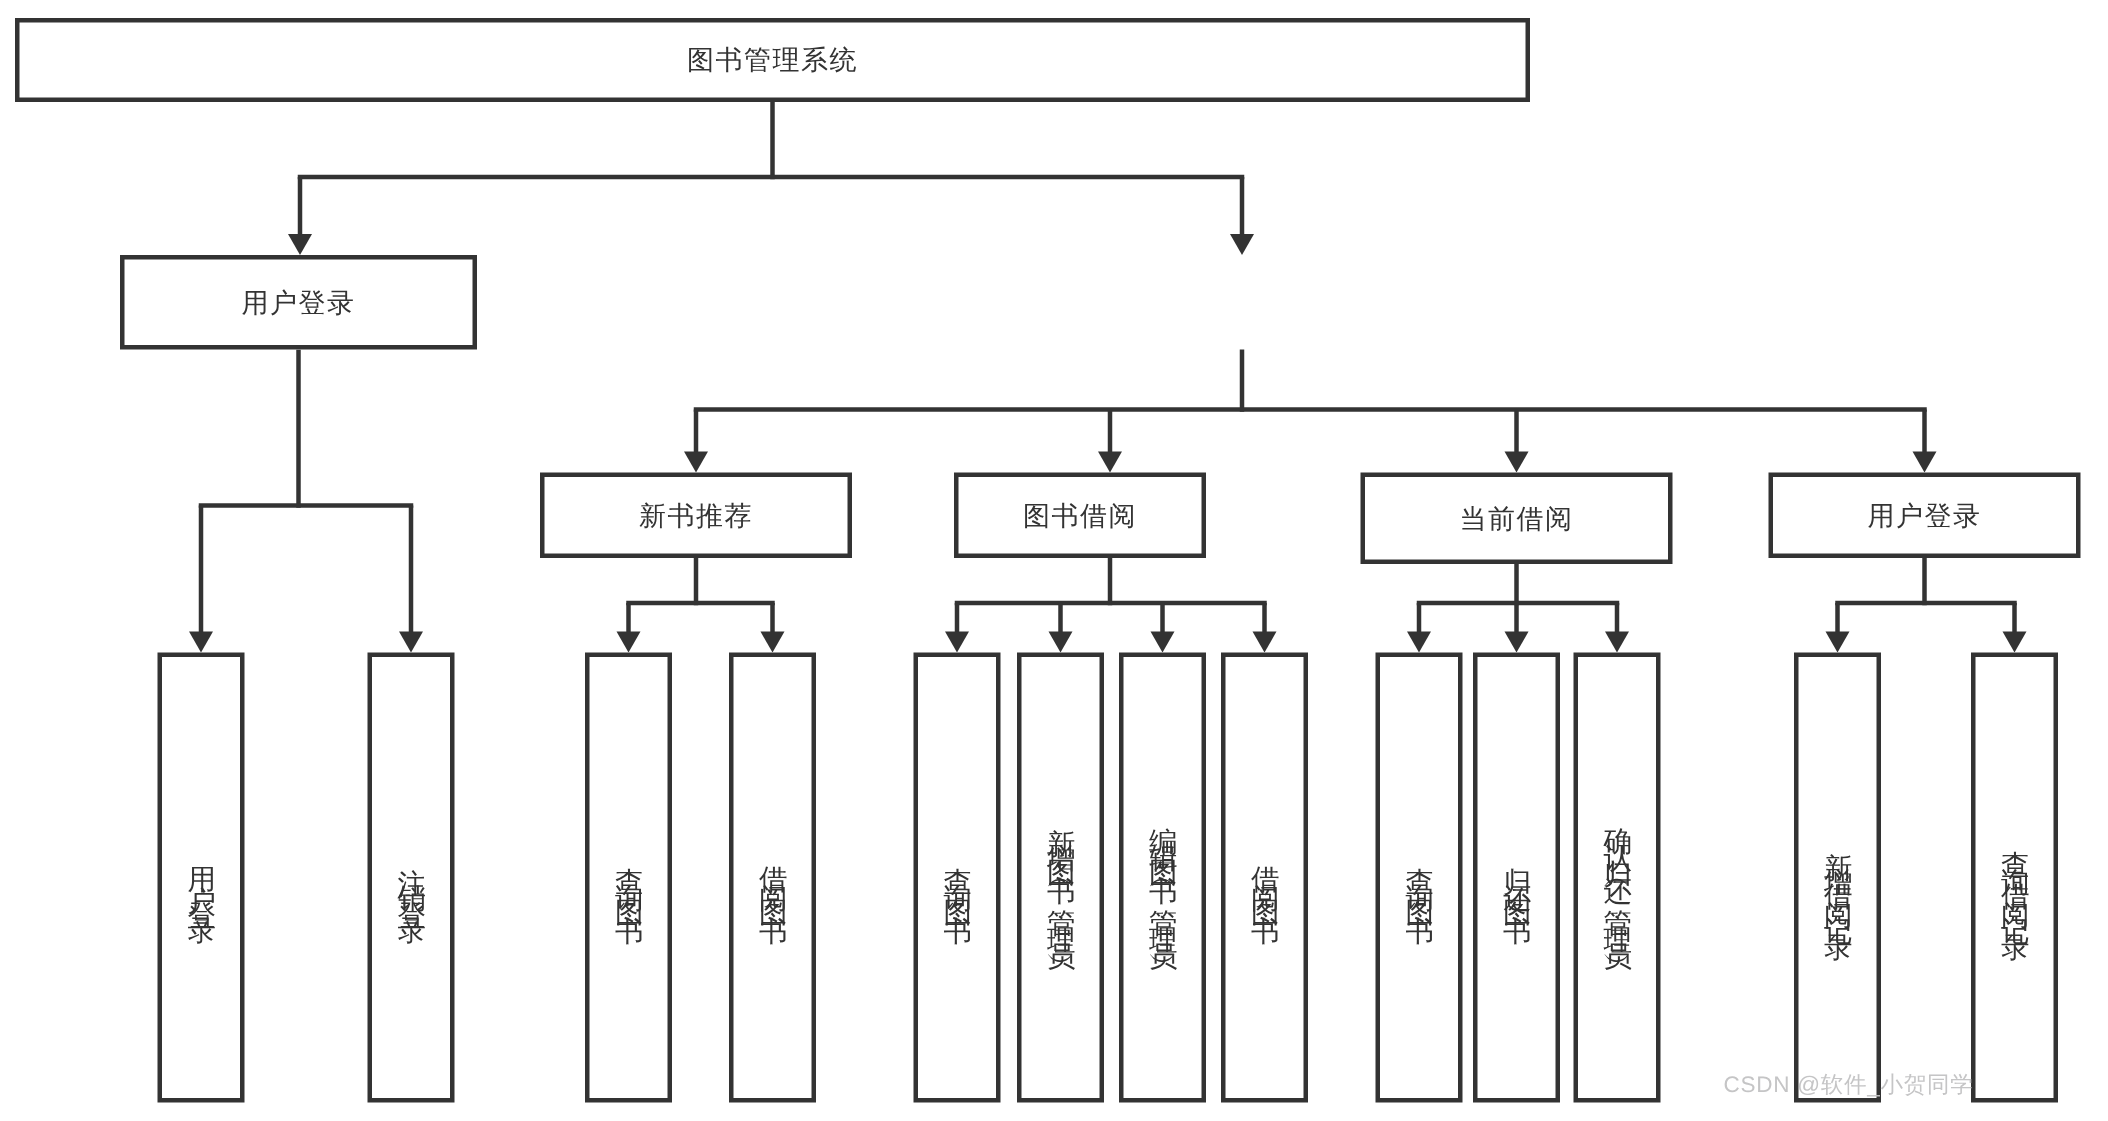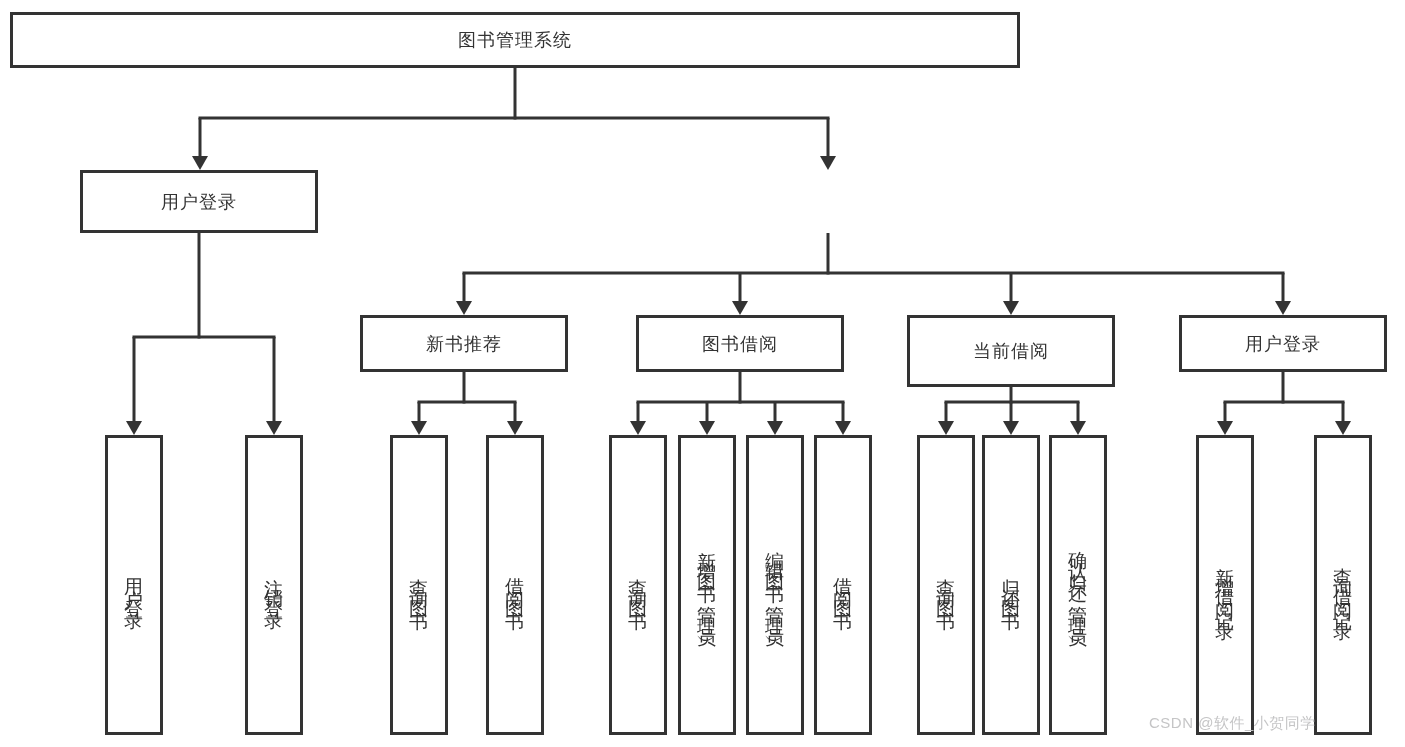--- a/index.html
+++ b/index.html
@@ -124,22 +124,22 @@
     <polygon class="ah" points="1217,421 1233,421 1225,435"></polygon>
     <line class="cl" x1="1343" y1="402" x2="1343" y2="423"></line>
     <polygon class="ah" points="1335,421 1351,421 1343,435"></polygon>
   </svg>
 
   <div class="box h" style="left:10px;top:12px;width:1010px;height:56px">图书管理系统</div>
 
   <div class="box h" style="left:80px;top:170px;width:238px;height:63px">用户登录</div>
 
   <div class="box h" style="left:360px;top:315px;width:208px;height:57px">新书推荐</div>
-  <div class="box h" style="left:636px;top:315px;width:208px;height:57px">图书借阅</div>
-  <div class="box h" style="left:907px;top:315px;width:208px;height:72px">当前借阅</div>
+  <div class="box h" style="left:636px;top:315px;width:168px;height:57px">图书借阅</div>
+  <div class="box h" style="left:907px;top:315px;width:208px;height:61px">当前借阅</div>
   <div class="box h" style="left:1179px;top:315px;width:208px;height:57px">用户登录</div>
 
   <div class="box v" style="left:105px;top:435px">用户登录</div>
   <div class="box v" style="left:245px;top:435px">注销登录</div>
 
   <div class="box v" style="left:390px;top:435px">查询图书</div>
   <div class="box v" style="left:486px;top:435px">借阅图书</div>
 
   <div class="box v" style="left:609px;top:435px">查询图书</div>
   <div class="box v" style="left:678px;top:435px">新增图书（管理员）</div>

